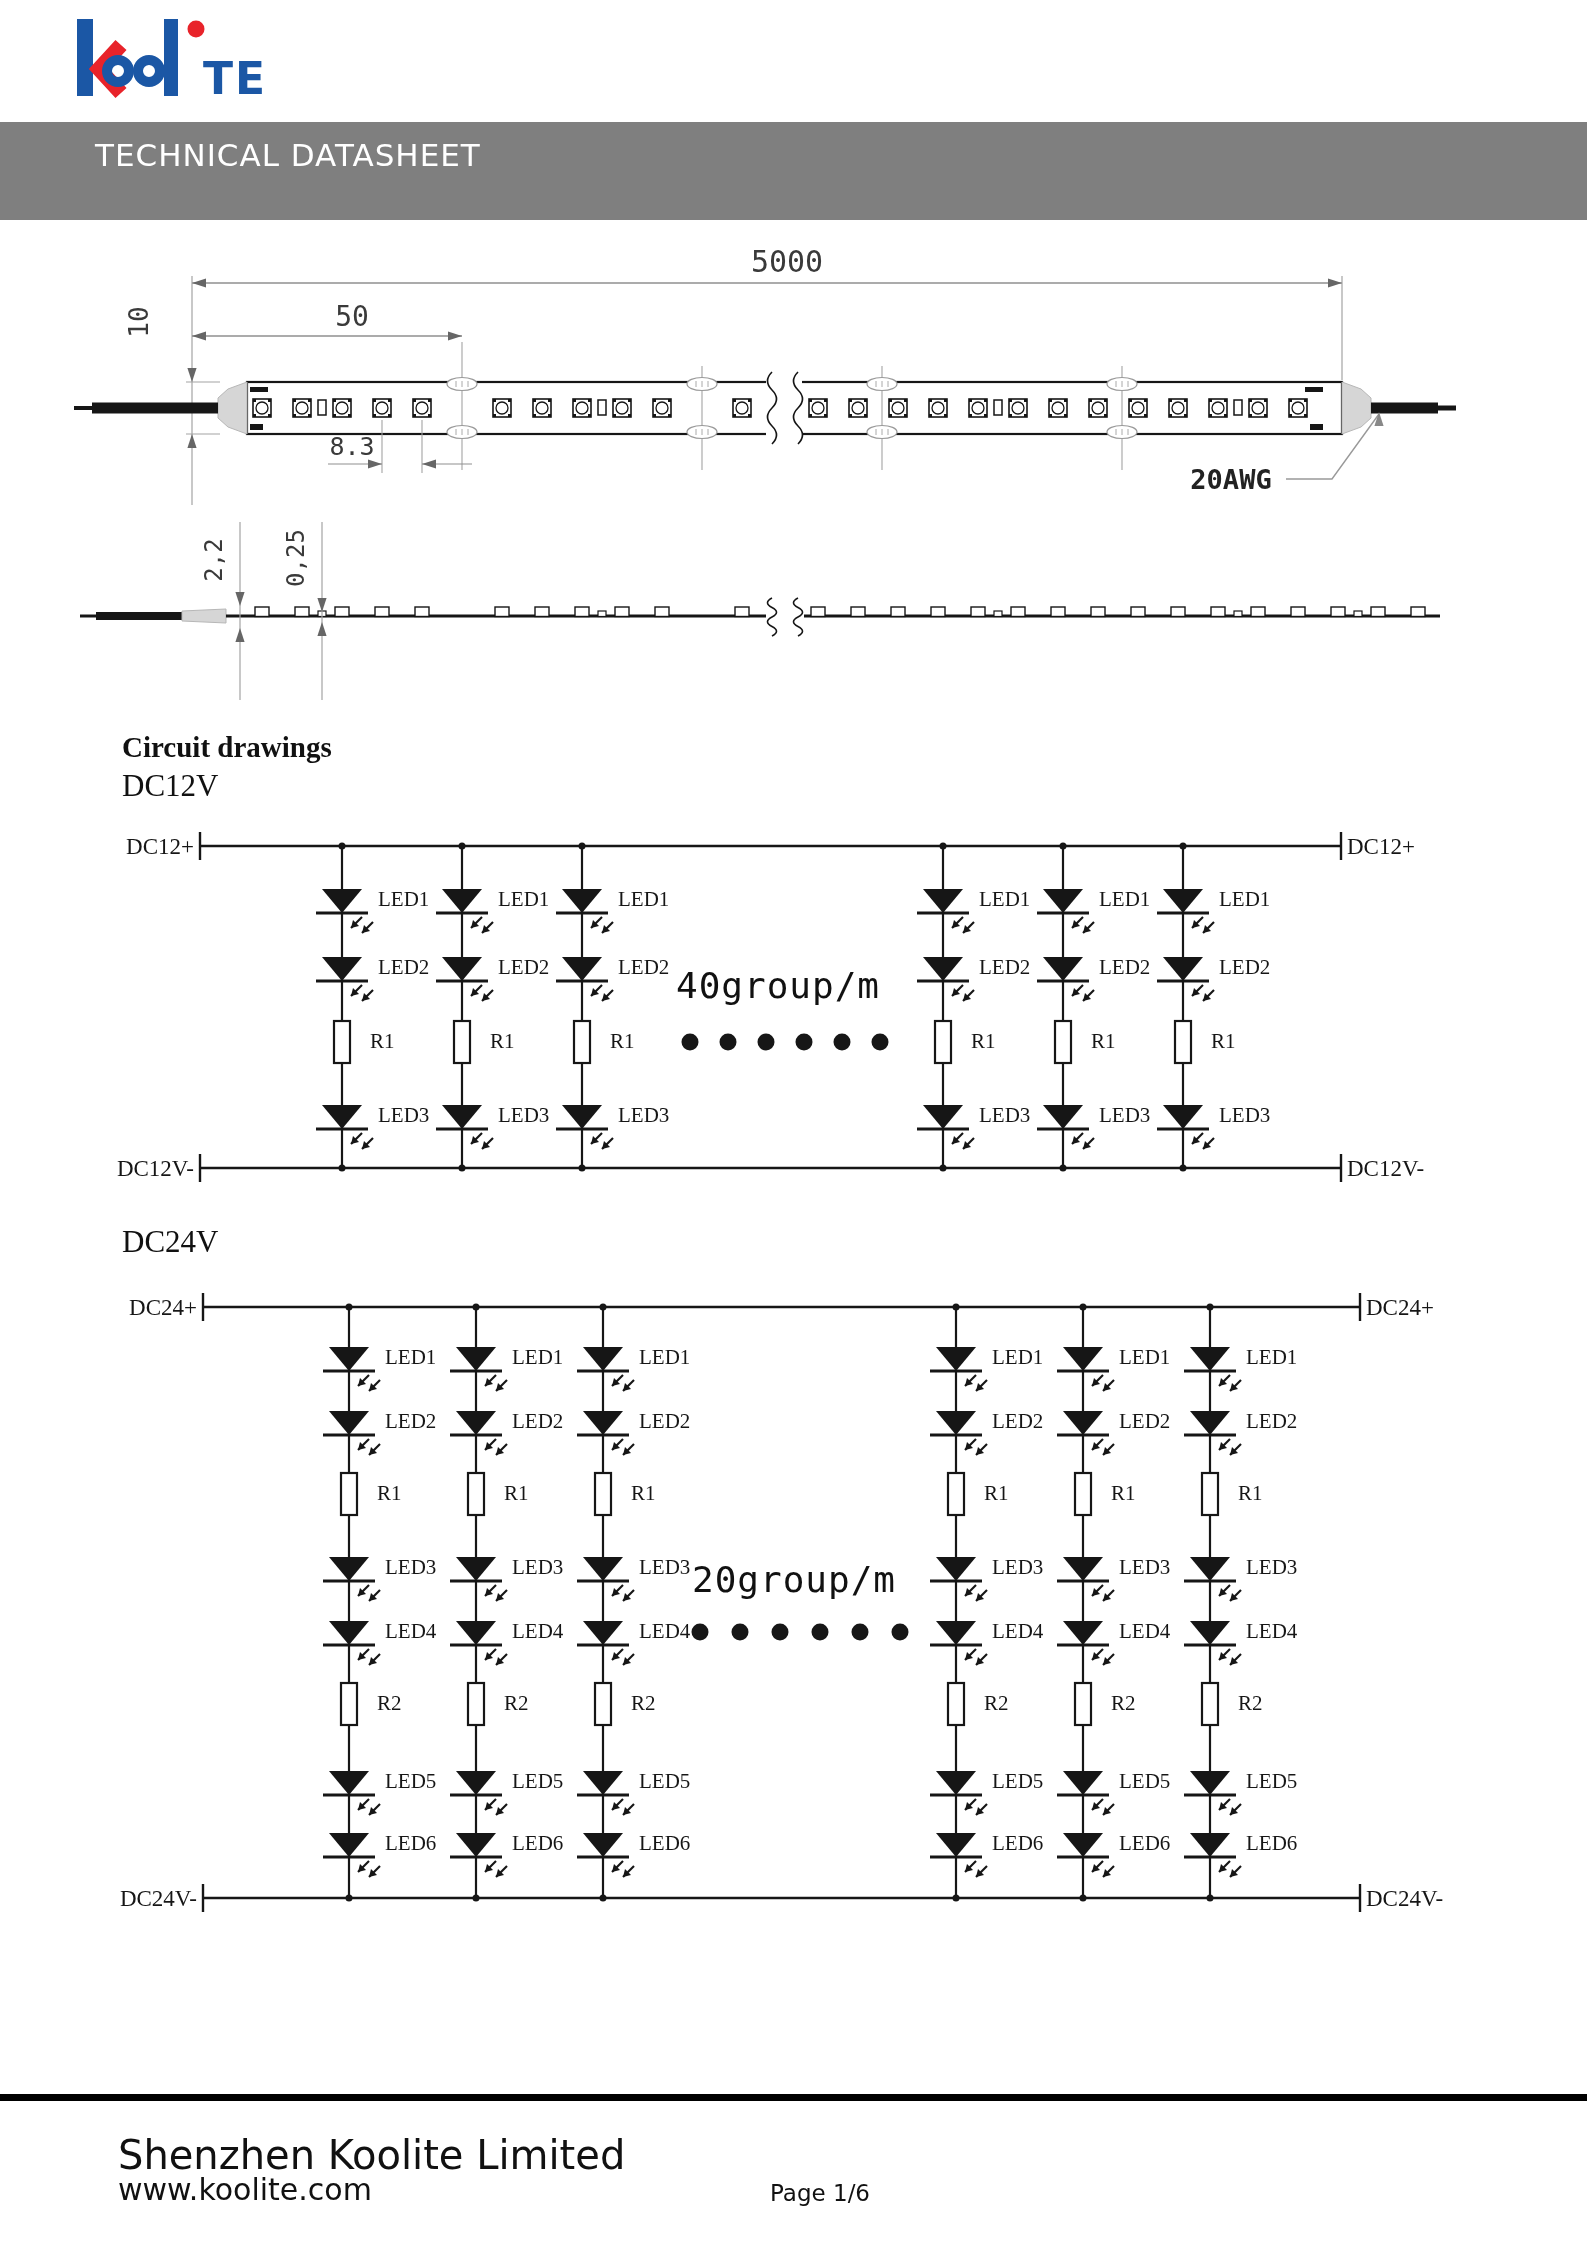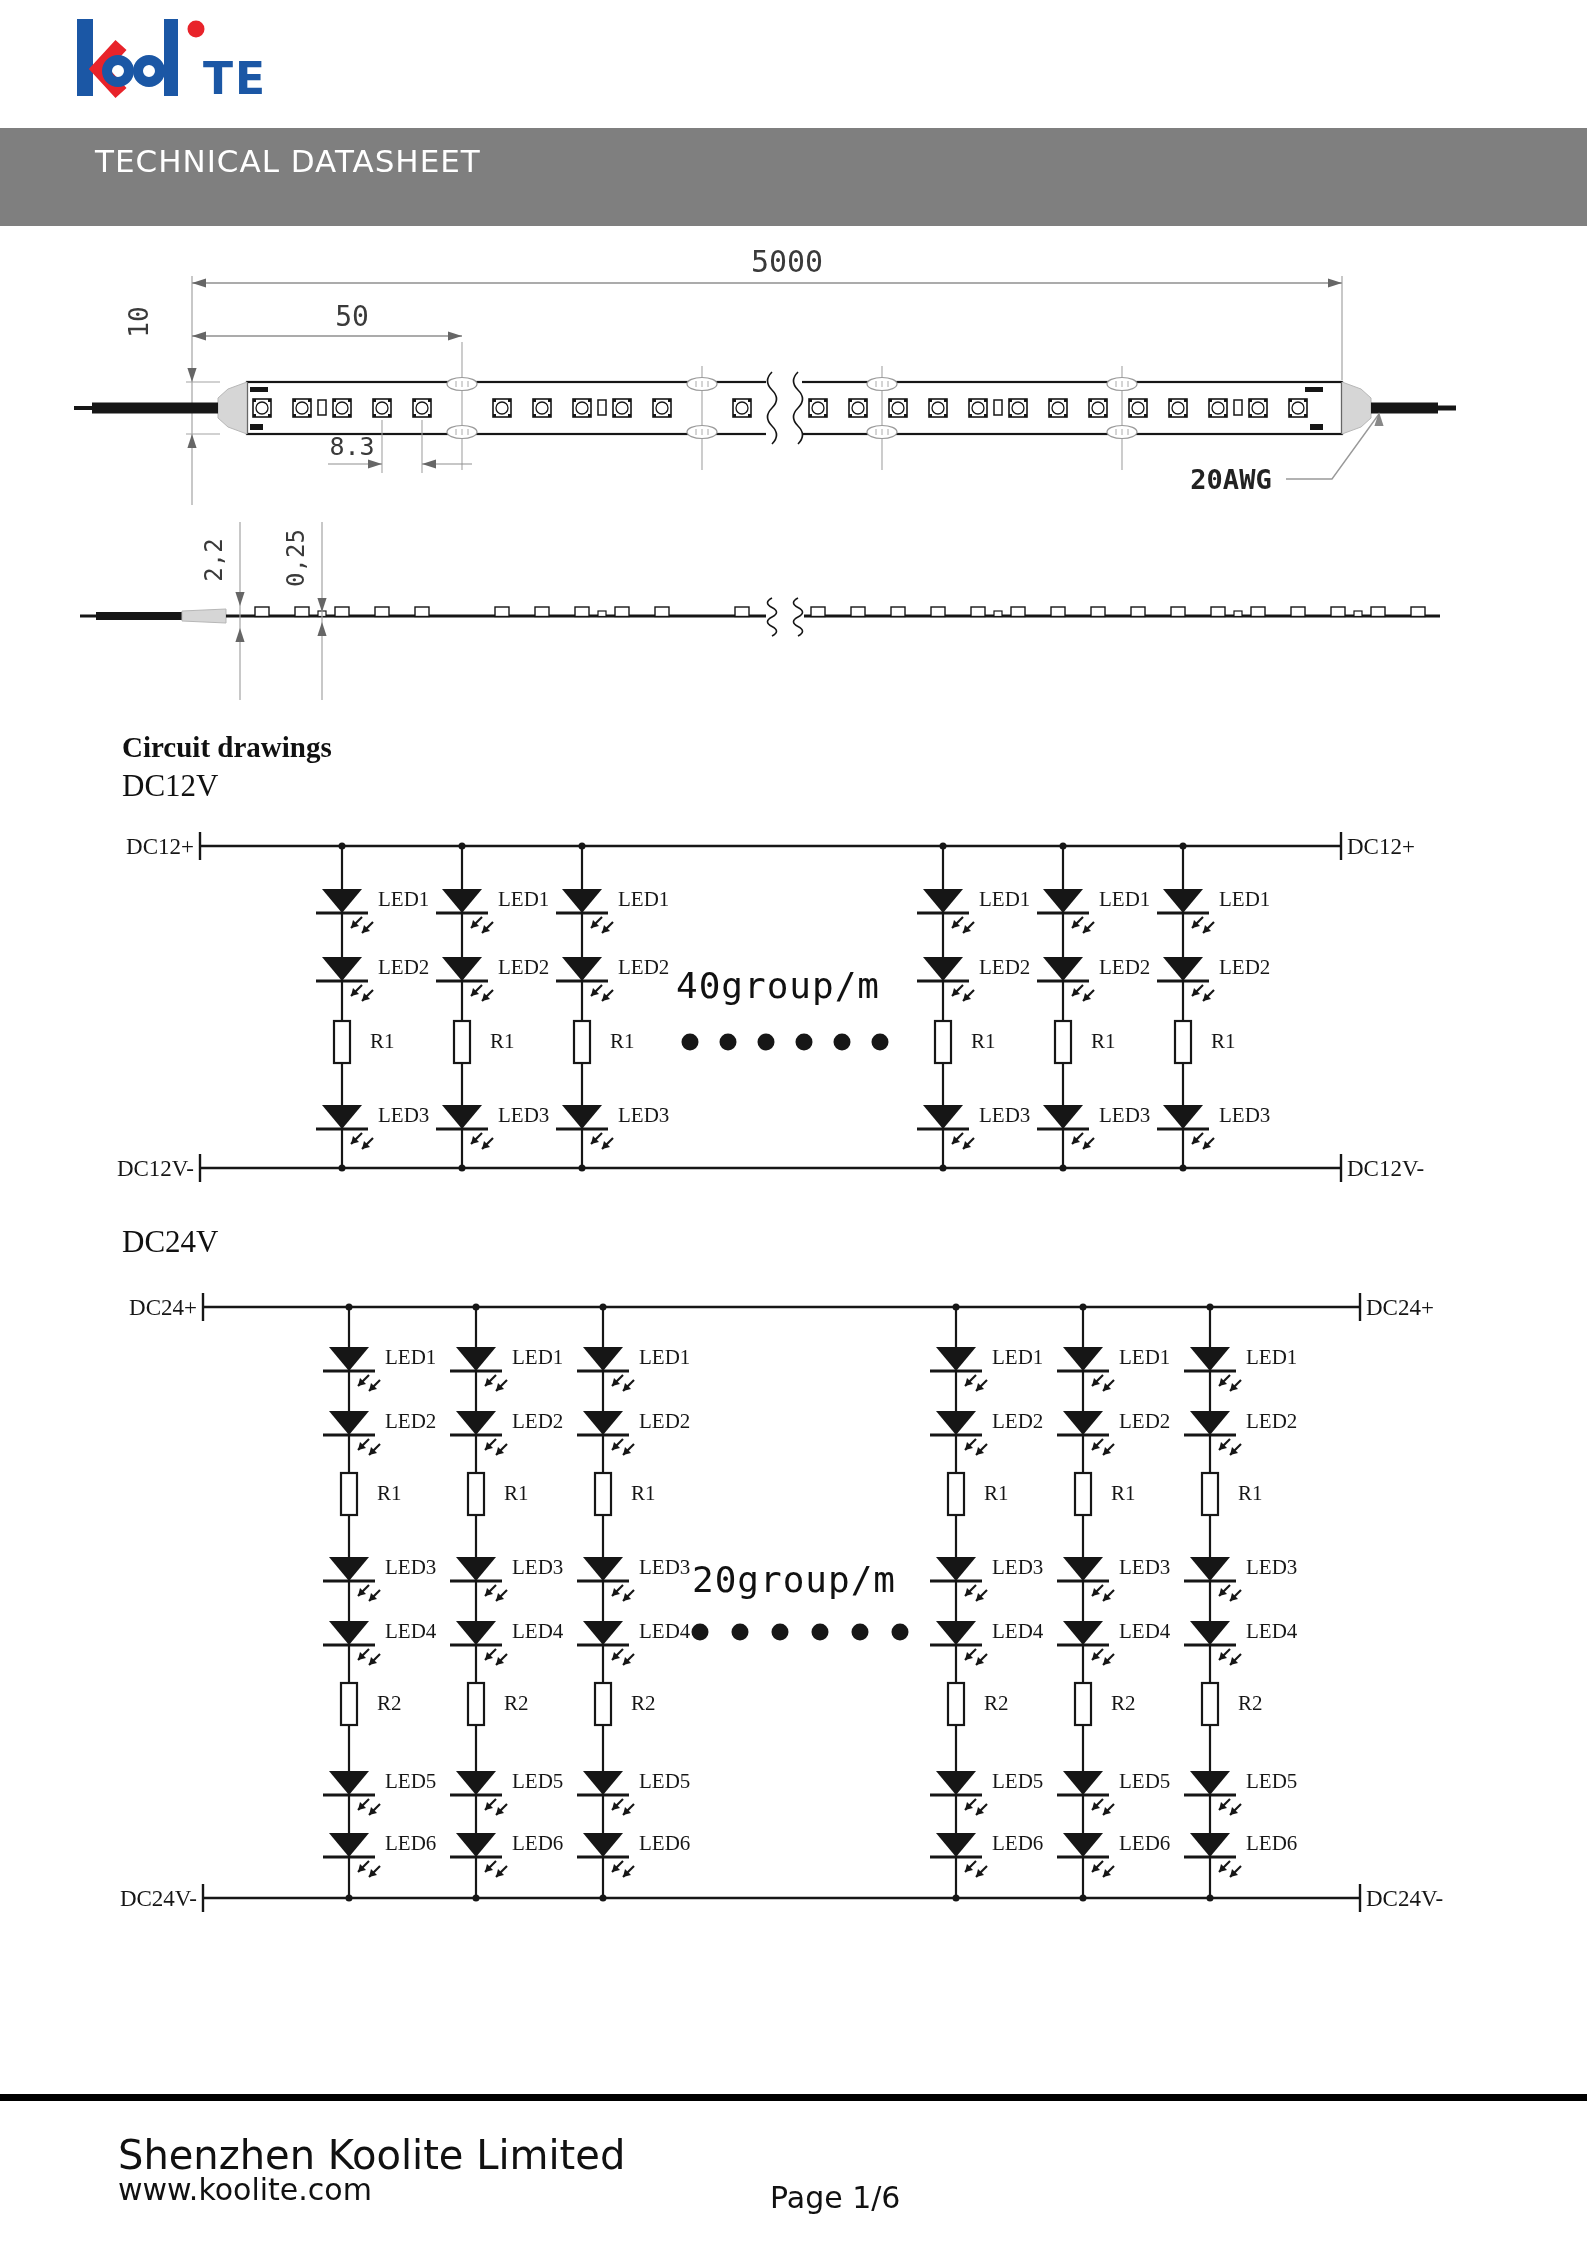--- a/index.html
+++ b/index.html
@@ -1,32 +1,32 @@
 <!DOCTYPE html>
 <html><head>
 <meta charset="utf-8">
 <style>
   html,body{margin:0;padding:0;background:#fff;}
   .page{position:relative;width:1587px;height:2245px;background:#fff;overflow:hidden;
         font-family:"DejaVu Sans",sans-serif;color:#111;text-align:center;}
   
   .logo{position:absolute;left:75px;top:14px;width:210px;height:92px;}
-  .bar{position:absolute;left:0;top:128px;width:1587px;height:98px;background:#7f7f7f;color:#fff;}
+  .bar{position:absolute;left:0;top:122px;width:1587px;height:98px;background:#7f7f7f;color:#fff;}
   .bar-title{position:absolute;left:95px;top:15px;font-size:31px;letter-spacing:1px;}
   .bar-sub{position:absolute;left:1147px;top:10px;font-size:30px;line-height:39px;}
   
   .h-circuit{position:absolute;left:122px;top:731px;font-family:"Liberation Serif",serif;
              font-weight:bold;font-size:29px;}
   .h-dc12{position:absolute;left:122px;top:768px;font-family:"Liberation Serif",serif;font-size:31px;}
   .h-dc24{position:absolute;left:122px;top:1224px;font-family:"Liberation Serif",serif;font-size:31px;}
   
   .foot-line{position:absolute;left:0;top:2094px;width:1587px;height:7px;background:#000;}
   .foot-company{position:absolute;left:118px;top:2132px;font-size:40px;}
   .foot-site{position:absolute;left:118px;top:2172px;font-size:30px;}
-  .foot-page{position:absolute;left:770px;top:2180px;font-size:30px;}
+  .foot-page{position:absolute;left:770px;top:2180px;font-size:23px;}
   svg.draw{position:absolute;left:0;top:0;}
 </style>
 </head>
 <body>
 
 <div class="page">
 
   <svg class="logo" viewBox="0 0 210 92" aria-label="koolite">
     <rect x="2" y="5" width="16" height="77" fill="#1b57a5"></rect>
     <path d="M46,31 L24,55 L46,79" fill="none" stroke="#e8232a" stroke-width="15"></path>

